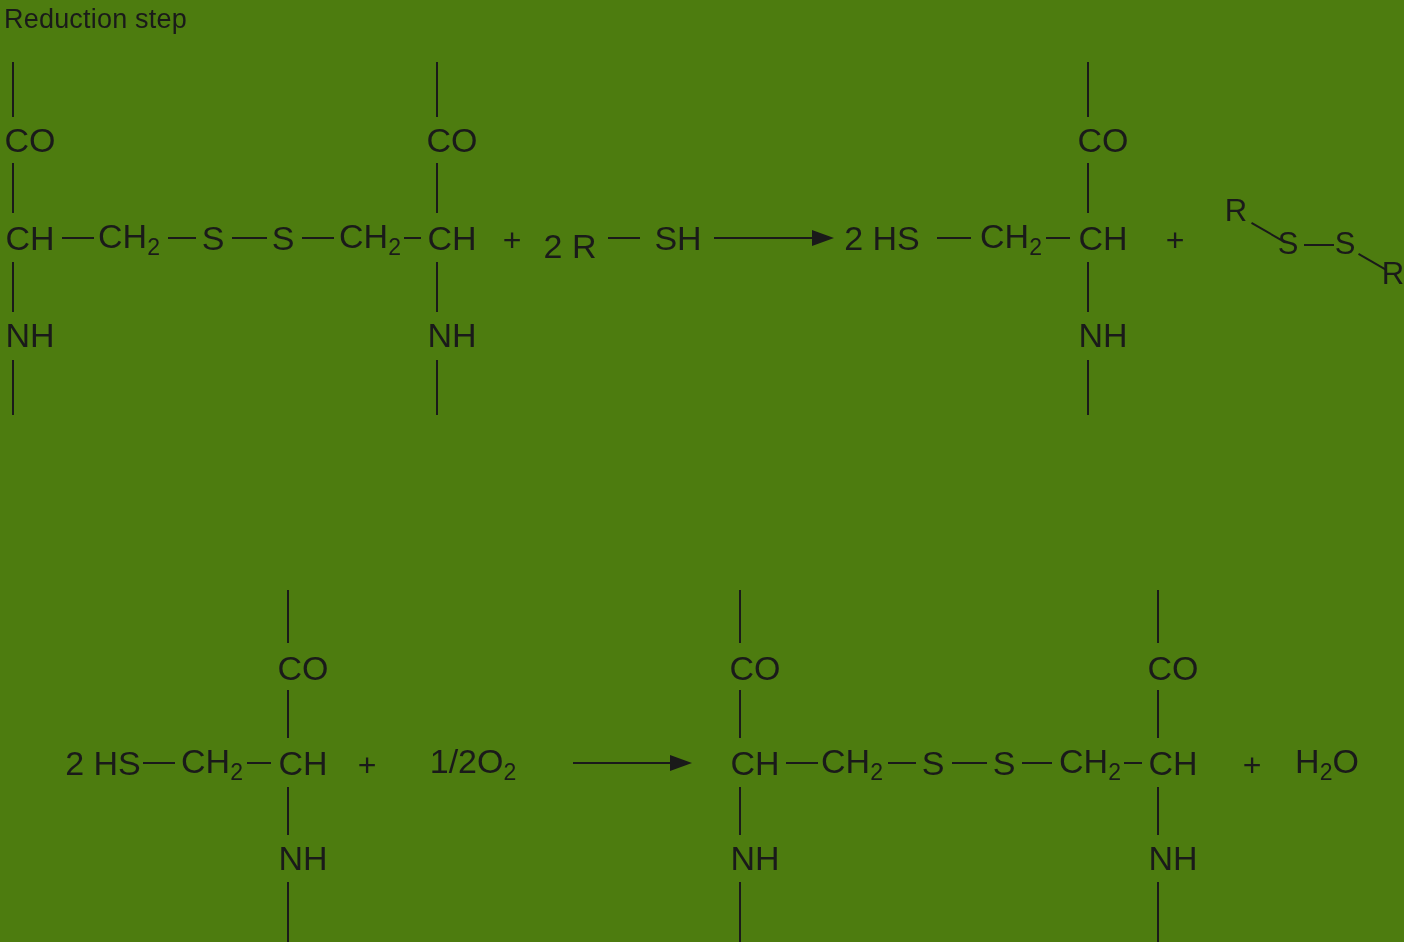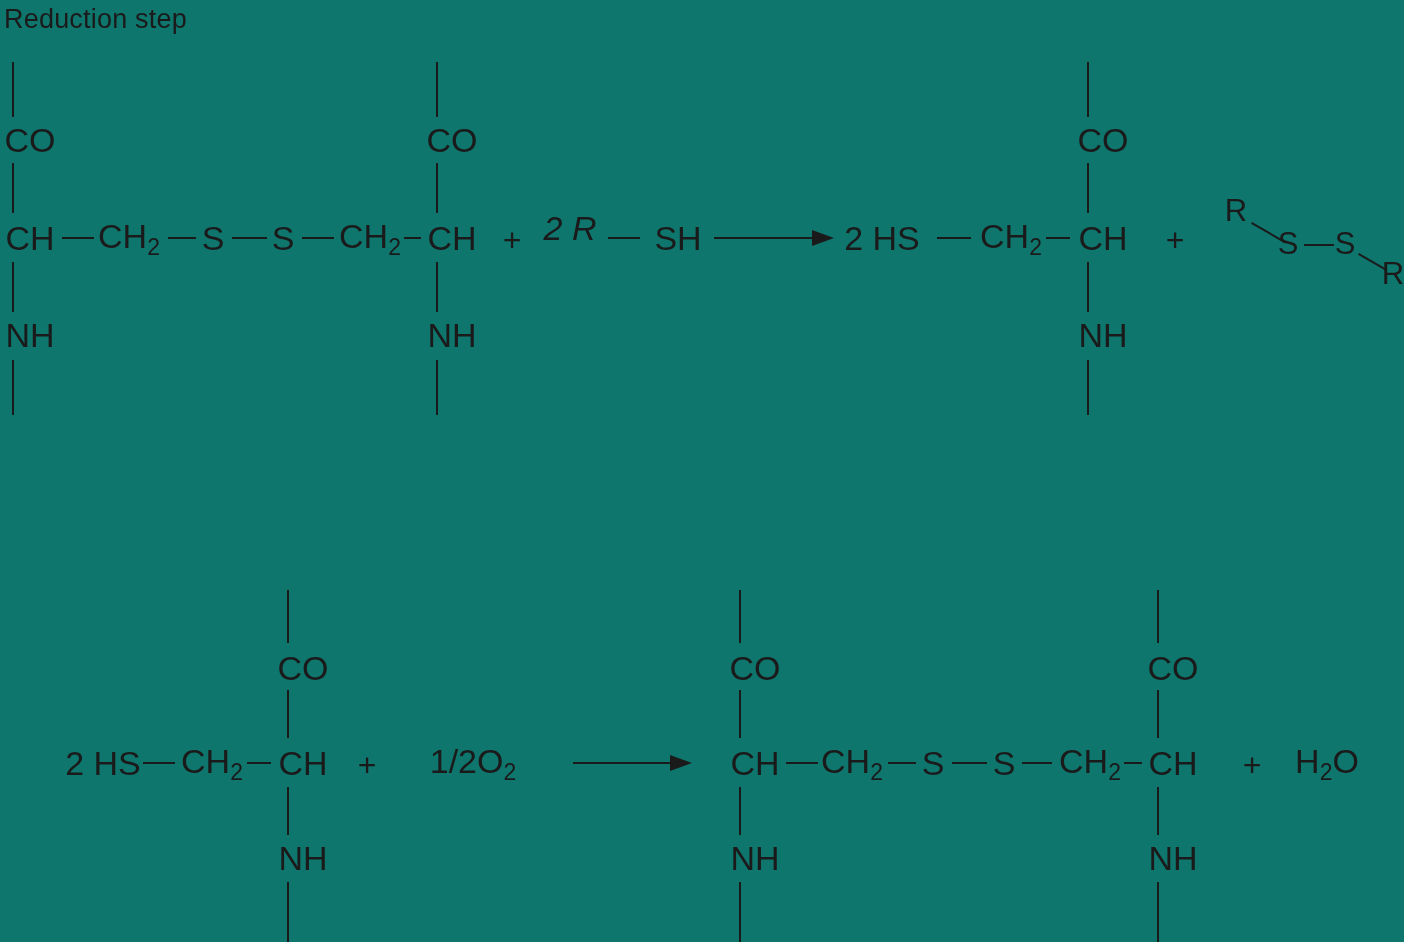--- a/index.html
+++ b/index.html
@@ -4,21 +4,21 @@
 <style>
   html, body {
     margin: 0;
     padding: 0;
     background: #ffffff;
   }
   #canvas {
     position: relative;
     width: 1404px;
     height: 942px;
-    background: #0f766e;
+    background: #4d7c0f;
     font-family: "Liberation Sans", sans-serif;
     color: #1a1a1a;
     overflow: hidden;
   }
   .step-title {
     position: absolute;
     font-size: 27px;
     font-weight: 400;
     letter-spacing: 0.2px;
     color: #1a1a1a;
@@ -107,21 +107,21 @@
 
   <div class="vbond" style="left:437px; top:62px; height:55px;"></div>
   <div class="atom" style="left:452px; top:140px;"><span>CO</span></div>
   <div class="vbond" style="left:437px; top:163px; height:50px;"></div>
   <div class="atom" style="left:452px; top:238px;"><span>CH</span></div>
   <div class="vbond" style="left:437px; top:262px; height:50px;"></div>
   <div class="atom" style="left:452px; top:335px;"><span>NH</span></div>
   <div class="vbond" style="left:437px; top:360px; height:55px;"></div>
 
   <div class="plus" style="left:512px; top:240px;"><span>+</span></div>
-  <div class="atom" style="left:570px; top:228px;font-style:italic;"><span>2 R</span></div>
+  <div class="atom" style="left:570px; top:246px;"><span>2 R</span></div>
   <div class="hbond" style="left:608px; top:238px; width:32px;"></div>
   <div class="atom" style="left:678px; top:238px;"><span>SH</span></div>
 
   <div class="arrow-line" style="left:714px; top:238px; width:104px;"></div>
   <div class="arrow-head" style="left:812px; top:238px;"></div>
 
   <div class="atom" style="left:882px; top:238px;"><span>2 HS</span></div>
   <div class="hbond" style="left:937px; top:238px; width:34px;"></div>
   <div class="atom" style="left:1011px; top:238px;">CH<span class="sub">2</span></div>
   <div class="hbond" style="left:1046px; top:238px; width:24px;"></div>

